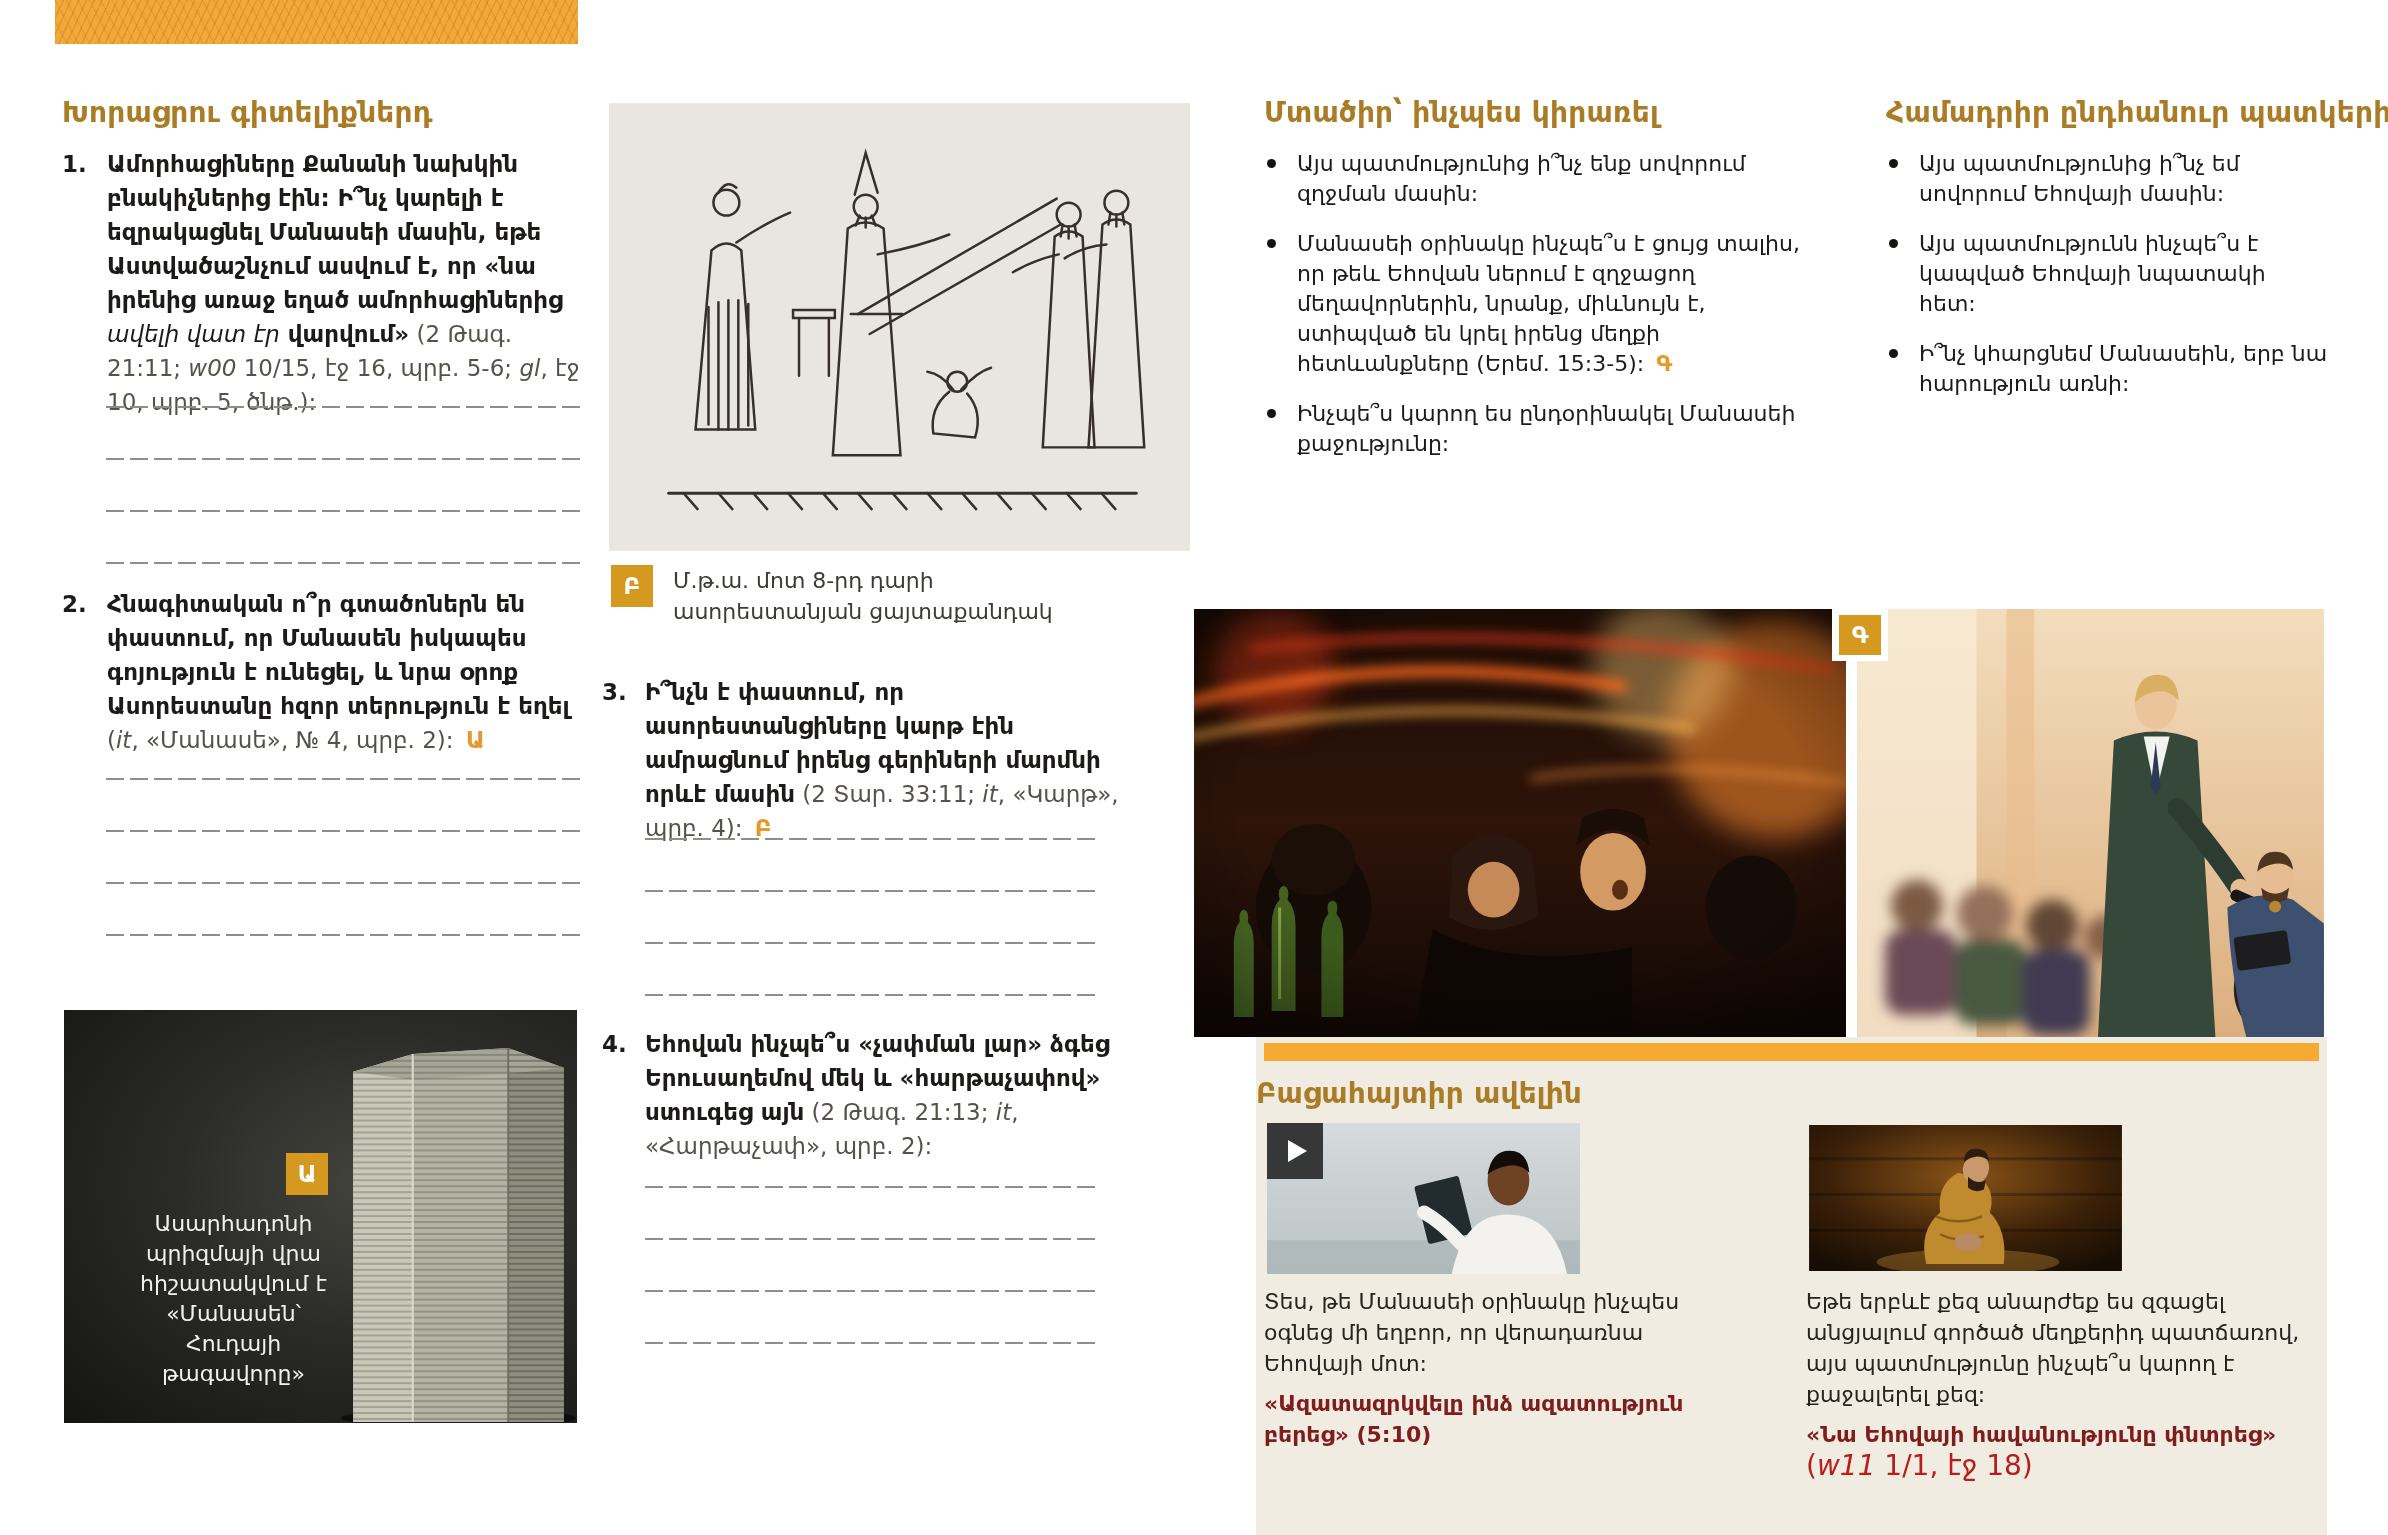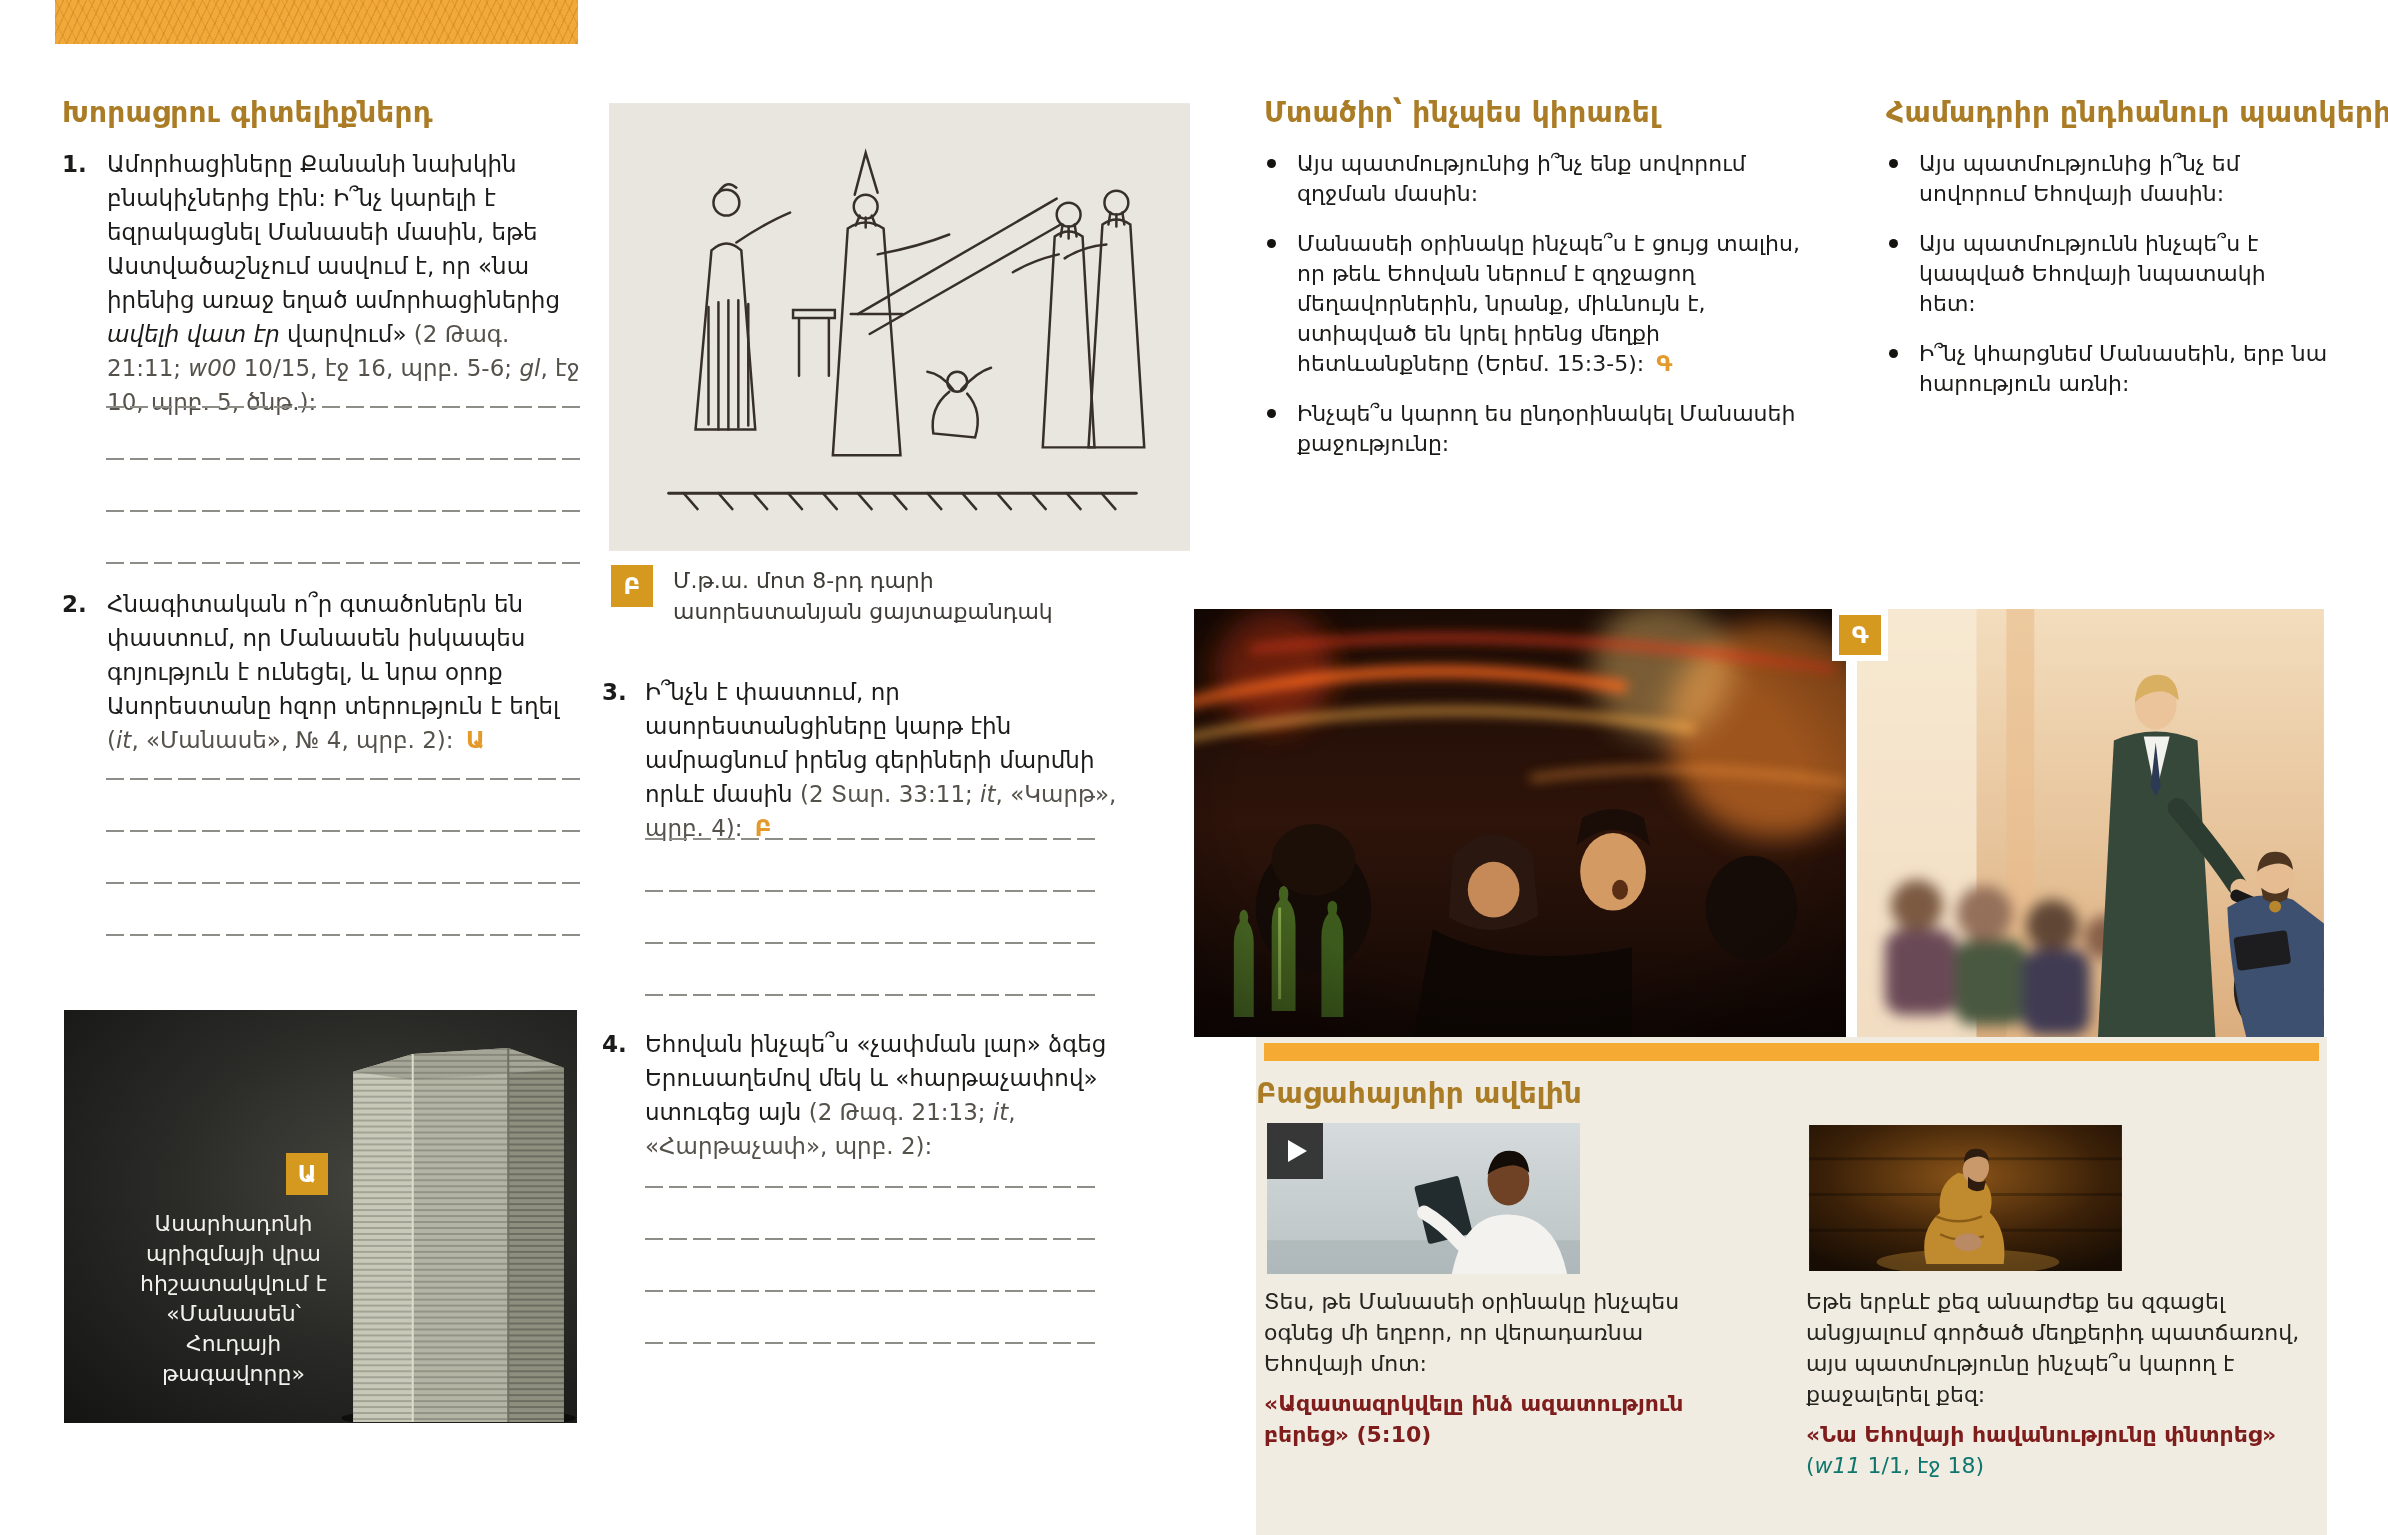--- a/index.html
+++ b/index.html
@@ -11,21 +11,21 @@
   .band{left:55px;top:0;width:523px;height:44px;background:#f2a93a;
         background-image:
           repeating-linear-gradient(115deg, rgba(150,92,6,.22) 0 1.5px, rgba(0,0,0,0) 1.5px 7px),
           repeating-linear-gradient(62deg, rgba(150,92,6,.14) 0 1.5px, rgba(0,0,0,0) 1.5px 10px);}
 
   .h-gold{font-weight:700;font-size:28px;color:#aa7c26;white-space:nowrap;letter-spacing:0.2px;}
 
   
   .q{font-size:23px;line-height:34px;box-sizing:border-box;}
   .qnum{position:absolute;left:0;top:0;font-weight:700;}
-  .run.b{font-weight:400;text-align:center;}
+  .run.b{font-weight:700;text-align:center;}
   .run.bi{font-weight:400;font-style:italic;}
   .run.ref{color:#55514b;}
   .run.iref{color:#55514b;font-style:italic;}
   .run.p{}
   .run.ip{font-style:italic;}
   .run.mark{color:#e49a2b;font-weight:700;padding-left:5px;}
 
   
   .lines .wline{height:2px;margin-bottom:50px;
         background:repeating-linear-gradient(90deg,#8f8d87 0 18px,rgba(0,0,0,0) 18px 24px);}
@@ -40,21 +40,21 @@
 
   .cap{font-size:22px;line-height:31px;color:#3e3b36;}
 
   .prism{background:radial-gradient(ellipse at 62% 42%, #45453f 0%, #2b2b28 45%, #141413 100%);}
   .prism-cap{font-size:22px;line-height:30px;color:#f2f1ec;text-align:center;}
 
   .panel{background:#f0ece1;}
   .panel-bar{background:#f5ab33;}
   .media-lead{font-size:22px;line-height:31px;color:#26241f;}
   .media-title{font-size:22px;line-height:31px;font-weight:700;color:#7f1d1d;margin-top:9px;}
-  .media-ref{font-size:22px;line-height:31px;color:#0f766e;}
+  .media-ref{font-size:28px;line-height:31px;color:#b91c1c;}
 
   .playbtn{width:56px;height:56px;background:rgba(48,48,48,.96);display:flex;align-items:center;justify-content:center;}
   .playbtn .tri{width:0;height:0;border-left:19px solid #ffffff;border-top:11px solid rgba(0,0,0,0);border-bottom:11px solid rgba(0,0,0,0);margin-left:5px;}
 
   .glabel-frame{background:#ffffff;display:flex;align-items:flex-start;justify-content:center;}
 </style>
 </head>
 <body>
 
 <div class="page">

